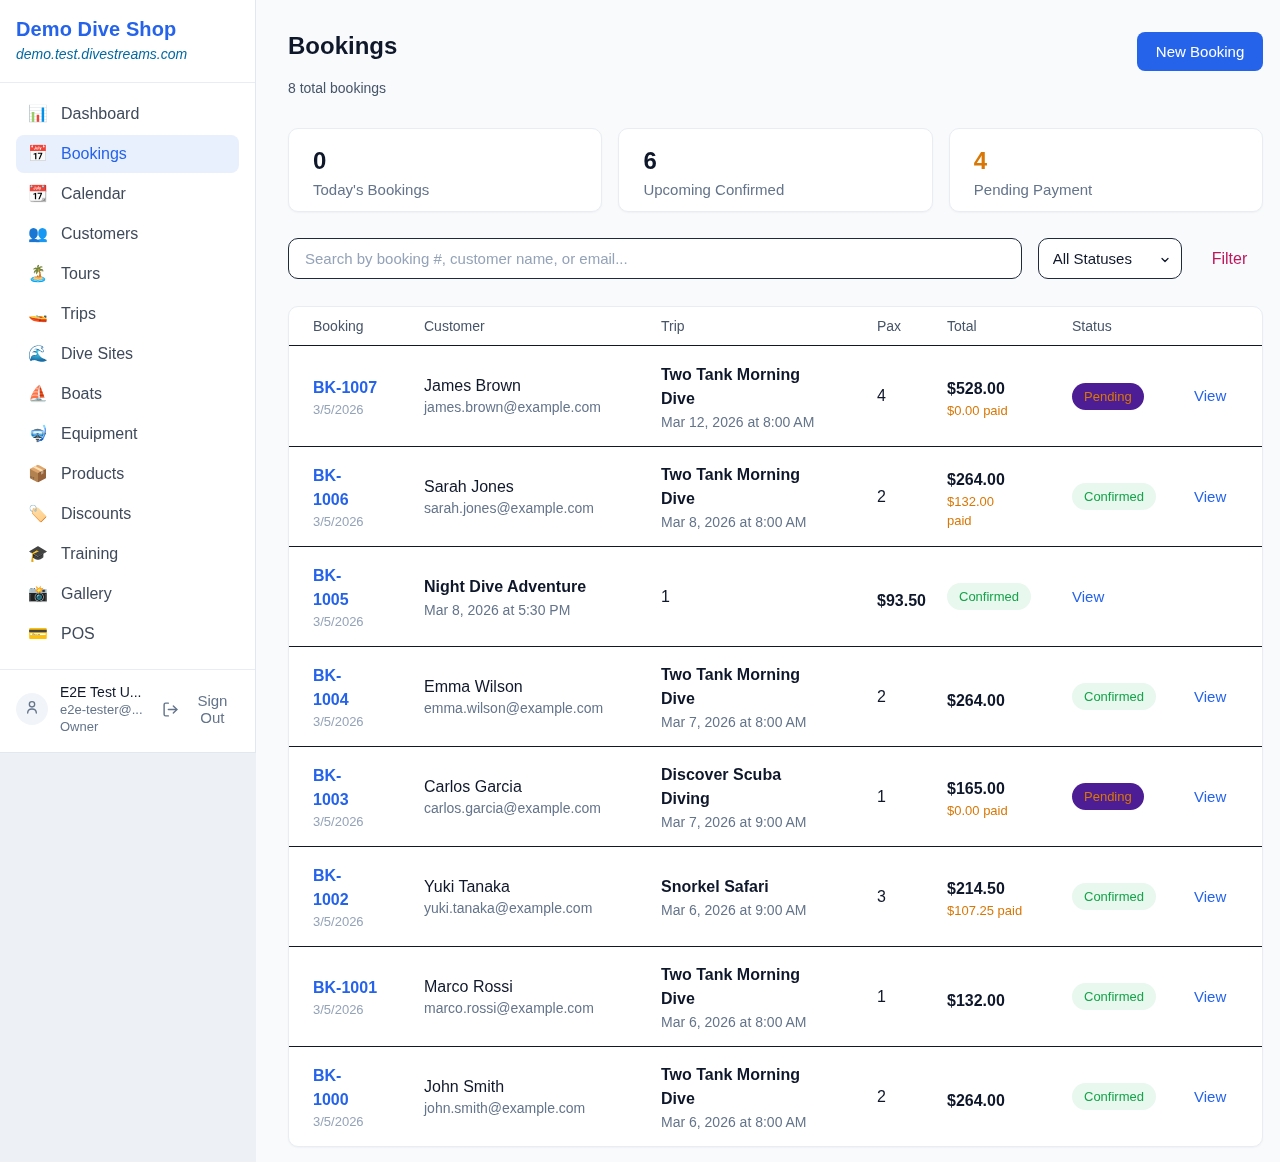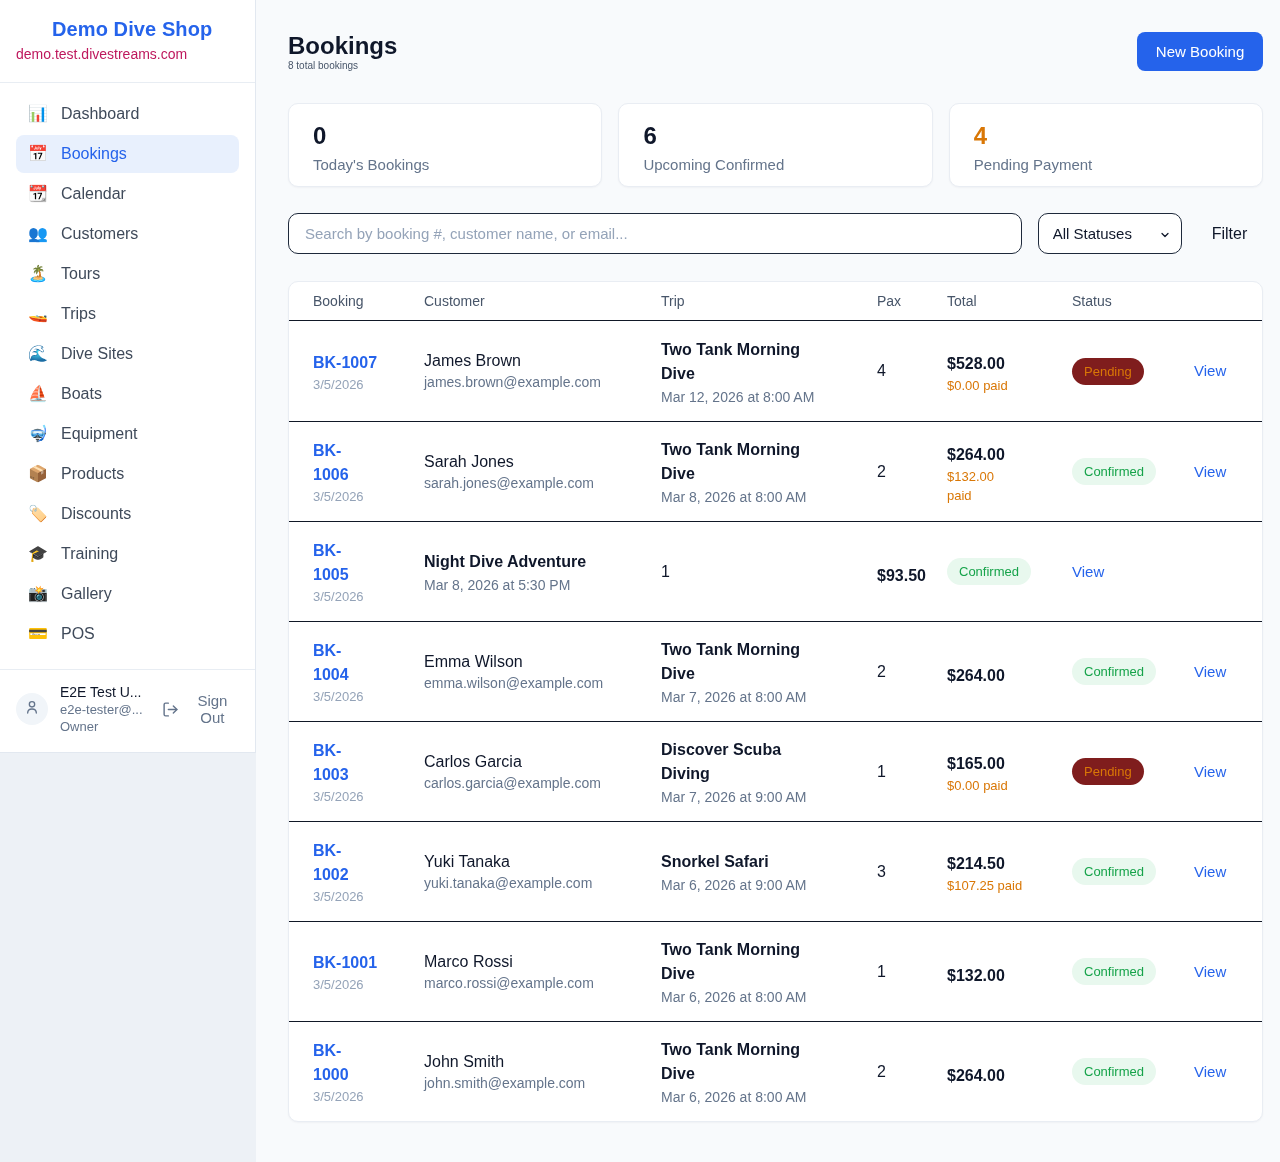--- a/index.html
+++ b/index.html
@@ -14,22 +14,22 @@
 
   
   .sidebar {
     width: 256px; flex: 0 0 256px;
     background: #ffffff;
     border-right: 1px solid #e2e8f0;
     border-bottom: 1px solid #e2e8f0;
     display: flex; flex-direction: column;
   }
   .sidebar-header { padding: 18px 16px 20px 16px; border-bottom: 1px solid #e8edf3; }
-  .shop-name { color: #2563eb; font-size: 20px; font-weight: 700; letter-spacing: 0.1px; margin-left: 36px; }
-  .shop-domain { color: #be185d; font-size: 14px; margin-top: 5px; }
+  .shop-name { color: #2563eb; font-size: 20px; font-weight: 700; letter-spacing: 0.1px; }
+  .shop-domain { color: #0369a1; font-size: 14px; margin-top: 5px; font-style: italic; }
   .nav { padding: 12px 16px 8px 16px; }
   .nav-item {
     display: flex; align-items: center; gap: 13px;
     padding: 10px 12px; border-radius: 8px;
     font-size: 16px; color: #3f4a5a; cursor: pointer;
     margin-bottom: 2px;
   }
   .nav-item .nav-icon { width: 20px; font-size: 16px; line-height: 1; text-align: center; flex: 0 0 20px; }
   .nav-item.active { background: #e8f0fd; color: #2563eb; }
   .sidebar-footer {
@@ -51,21 +51,21 @@
     display: flex; align-items: center; gap: 7px;
     background: none; border: none; cursor: pointer;
     color: #64748b; font-size: 15px; font-family: inherit;
     margin-left: auto; padding: 0;
   }
 
   
   .main { flex: 1; background: #f8fafc; min-height: 1162px; padding: 32px; }
   .page-header { display: flex; justify-content: space-between; align-items: flex-start; }
   .page-title { font-size: 24px; font-weight: 700; color: #0f172a; }
-  .page-subtitle { font-size: 10px; color: #475569; margin-top: 0; }
+  .page-subtitle { font-size: 14px; color: #475569; margin-top: 20px; }
   .btn-primary {
     background: #2563eb; color: #ffffff; border: none; cursor: pointer;
     font-family: inherit; font-size: 15px; font-weight: 500;
     padding: 11px 19px; border-radius: 8px;
   }
 
   .stats { display: grid; grid-template-columns: repeat(3, 1fr); gap: 16px; margin-top: 32px; }
   .stat-card {
     background: #ffffff; border: 1px solid #e9edf3; border-radius: 10px;
     padding: 18px 24px; height: 84px;
@@ -83,21 +83,21 @@
   .search-input::placeholder { color: #94a3b8; }
   .select-wrap { position: relative; }
   .status-select {
     height: 41px; width: 144px; border: 1px solid #1e293b; border-radius: 10px;
     background: #ffffff; font-size: 15px; font-family: inherit; color: #0f172a;
     padding: 0 30px 0 14px; appearance: none; -webkit-appearance: none; cursor: pointer;
   }
   .select-chevron { position: absolute; right: 11px; top: 14px; pointer-events: none; color: #0f172a; }
   .filter-btn {
     background: none; border: none; cursor: pointer; font-family: inherit;
-    font-size: 16px; color: #0f172a; padding: 0 16px 0 14px; text-align: center;
+    font-size: 16px; color: #be185d; padding: 0 16px 0 14px; text-align: center;
   }
 
   
   .table-card {
     margin-top: 27px; background: #ffffff;
     border: 1px solid #e9edf3; border-radius: 10px; overflow: hidden;
     box-shadow: 0 1px 2px rgba(15,23,42,0.04);
   }
   .trow, .thead-row {
     display: grid;
@@ -116,21 +116,21 @@
   .cemail { font-size: 14px; color: #64748b; margin-top: 4px; }
   .tname { font-size: 16px; color: #0f172a; font-weight: 600; line-height: 1.5; white-space: pre-line; }
   .tdate { font-size: 14px; color: #64748b; margin-top: 3px; }
   .pax { font-size: 16px; color: #0f172a; }
   .total { font-size: 16px; font-weight: 700; color: #0f172a; margin-top: 8px; }
   .paid { font-size: 13px; color: #d97706; margin-top: 4px; line-height: 1.45; white-space: pre-line; }
   .badge {
     display: inline-block; font-size: 13px; font-weight: 500;
     padding: 6px 12px; border-radius: 999px;
   }
-  .badge.pending { color: #d97706; background: #7f1d1d; }
+  .badge.pending { color: #d97706; background: #4c1d95; }
   .badge.confirmed { color: #16a34a; background: #e8f8ee; }
   .view-link { color: #2563eb; font-size: 15px; font-weight: 500; cursor: pointer; text-decoration: none; }
 </style>
 </head>
 <body>
 
 <div class="app">
 
   <aside class="sidebar">
     <div class="sidebar-header">

